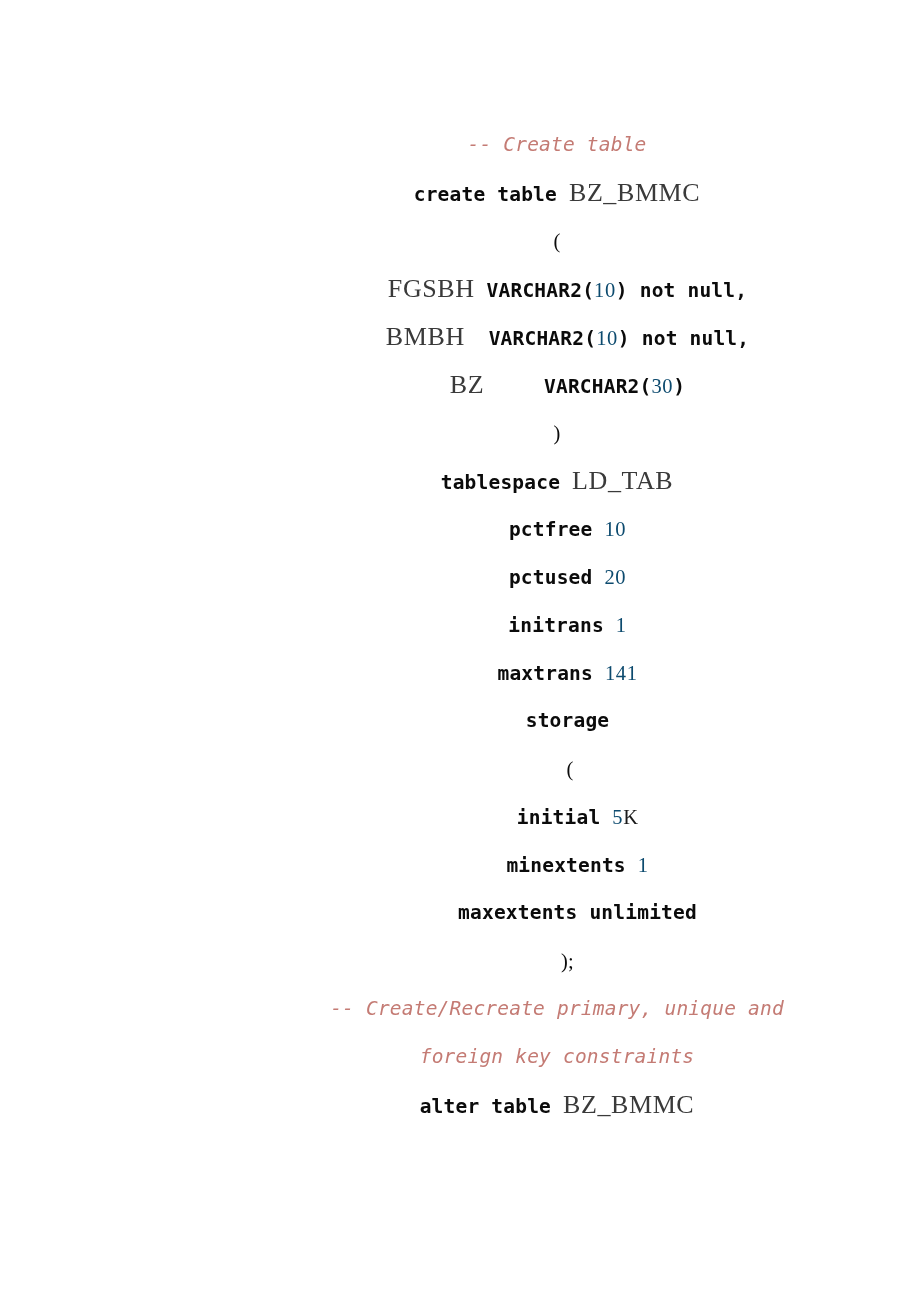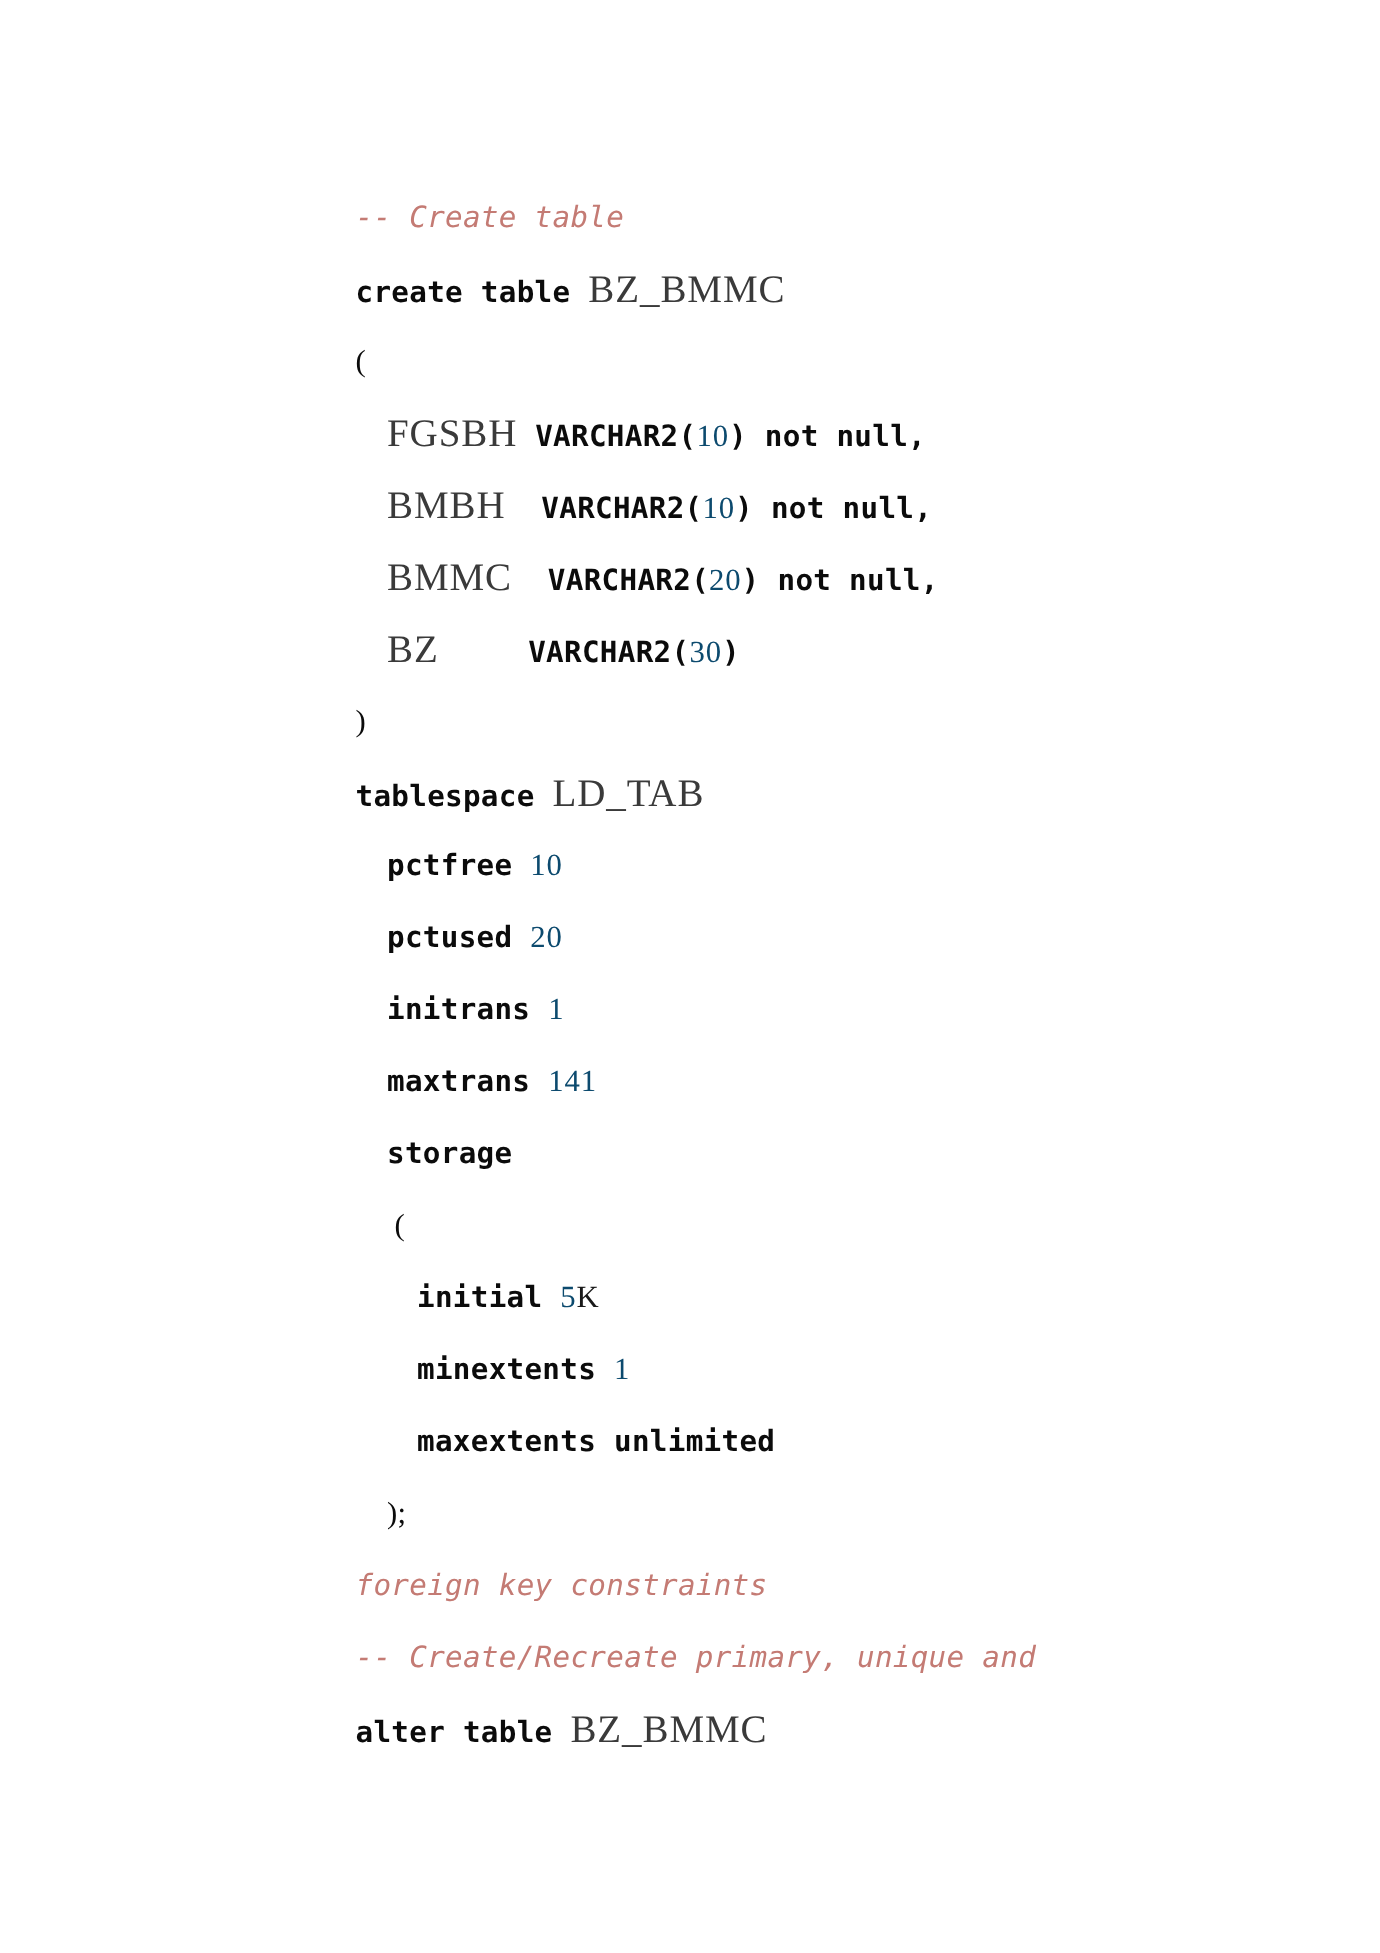--- a/index.html
+++ b/index.html
@@ -32,20 +32,21 @@
     width: 640px;
   }
 
   
   .code-line {
     height: 48px;
     line-height: 48px;
     white-space: pre;
     font-size: 19.5px;
     letter-spacing: 0.2px;
+    text-align: center;
   }
 
   
   .ind-0 { padding-left: 0px; }
   .ind-1 { padding-left: 21px; }
   .ind-2 { padding-left: 26px; }
   .ind-3 { padding-left: 41px; }
 
   
   .tok-comment {
@@ -95,31 +96,30 @@
 </head>
 <body>
 
 <div id="document-page" style="background: rgb(255, 255, 255);">
   <div id="code-block">
       <div class="code-line ind-0"><span class="tok-comment">-- Create table</span></div>
       <div class="code-line ind-0"><span class="tok-keyword">create table</span><span class="tok-space"> </span><span class="tok-ident">BZ_BMMC</span></div>
       <div class="code-line ind-0"><span class="tok-punct">(</span></div>
       <div class="code-line ind-1"><span class="tok-ident">FGSBH</span><span class="tok-space"> </span><span class="tok-keyword">VARCHAR2</span><span class="tok-punct-bold">(</span><span class="tok-number">10</span><span class="tok-punct-bold">)</span><span class="tok-space"> </span><span class="tok-keyword">not null,</span></div>
       <div class="code-line ind-1"><span class="tok-ident">BMBH</span><span class="tok-space">  </span><span class="tok-keyword">VARCHAR2</span><span class="tok-punct-bold">(</span><span class="tok-number">10</span><span class="tok-punct-bold">)</span><span class="tok-space"> </span><span class="tok-keyword">not null,</span></div>
-      <div class="code-line ind-1"><span class="tok-ident">BMMC</span><span class="tok-space">  </span><span class="tok-keyword">VARCHAR2</span><span class="tok-punct-bold">(</span><span class="tok-number">20</span><span class="tok-punct-bold">)</span><span class="tok-space"> </span><span class="tok-keyword">not null,</span></div>
       <div class="code-line ind-1"><span class="tok-ident">BZ</span><span class="tok-space">     </span><span class="tok-keyword">VARCHAR2</span><span class="tok-punct-bold">(</span><span class="tok-number">30</span><span class="tok-punct-bold">)</span></div>
       <div class="code-line ind-0"><span class="tok-punct">)</span></div>
       <div class="code-line ind-0"><span class="tok-keyword">tablespace</span><span class="tok-space"> </span><span class="tok-ident">LD_TAB</span></div>
       <div class="code-line ind-1"><span class="tok-keyword">pctfree</span><span class="tok-space"> </span><span class="tok-number">10</span></div>
       <div class="code-line ind-1"><span class="tok-keyword">pctused</span><span class="tok-space"> </span><span class="tok-number">20</span></div>
       <div class="code-line ind-1"><span class="tok-keyword">initrans</span><span class="tok-space"> </span><span class="tok-number">1</span></div>
       <div class="code-line ind-1"><span class="tok-keyword">maxtrans</span><span class="tok-space"> </span><span class="tok-number">141</span></div>
       <div class="code-line ind-1"><span class="tok-keyword">storage</span></div>
       <div class="code-line ind-2"><span class="tok-punct">(</span></div>
       <div class="code-line ind-3"><span class="tok-keyword">initial</span><span class="tok-space"> </span><span class="tok-number">5</span><span class="tok-plain">K</span></div>
       <div class="code-line ind-3"><span class="tok-keyword">minextents</span><span class="tok-space"> </span><span class="tok-number">1</span></div>
       <div class="code-line ind-3"><span class="tok-keyword">maxextents unlimited</span></div>
       <div class="code-line ind-1"><span class="tok-punct">);</span></div>
+      <div class="code-line ind-0"><span class="tok-comment">-- Create/Recreate primary, unique and</span></div>
       <div class="code-line ind-0"><span class="tok-comment">foreign key constraints</span></div>
-      <div class="code-line ind-0"><span class="tok-comment">-- Create/Recreate primary, unique and</span></div>
       <div class="code-line ind-0"><span class="tok-keyword">alter table</span><span class="tok-space"> </span><span class="tok-ident">BZ_BMMC</span></div>
     </div>
 </div>
 
 </body></html>

